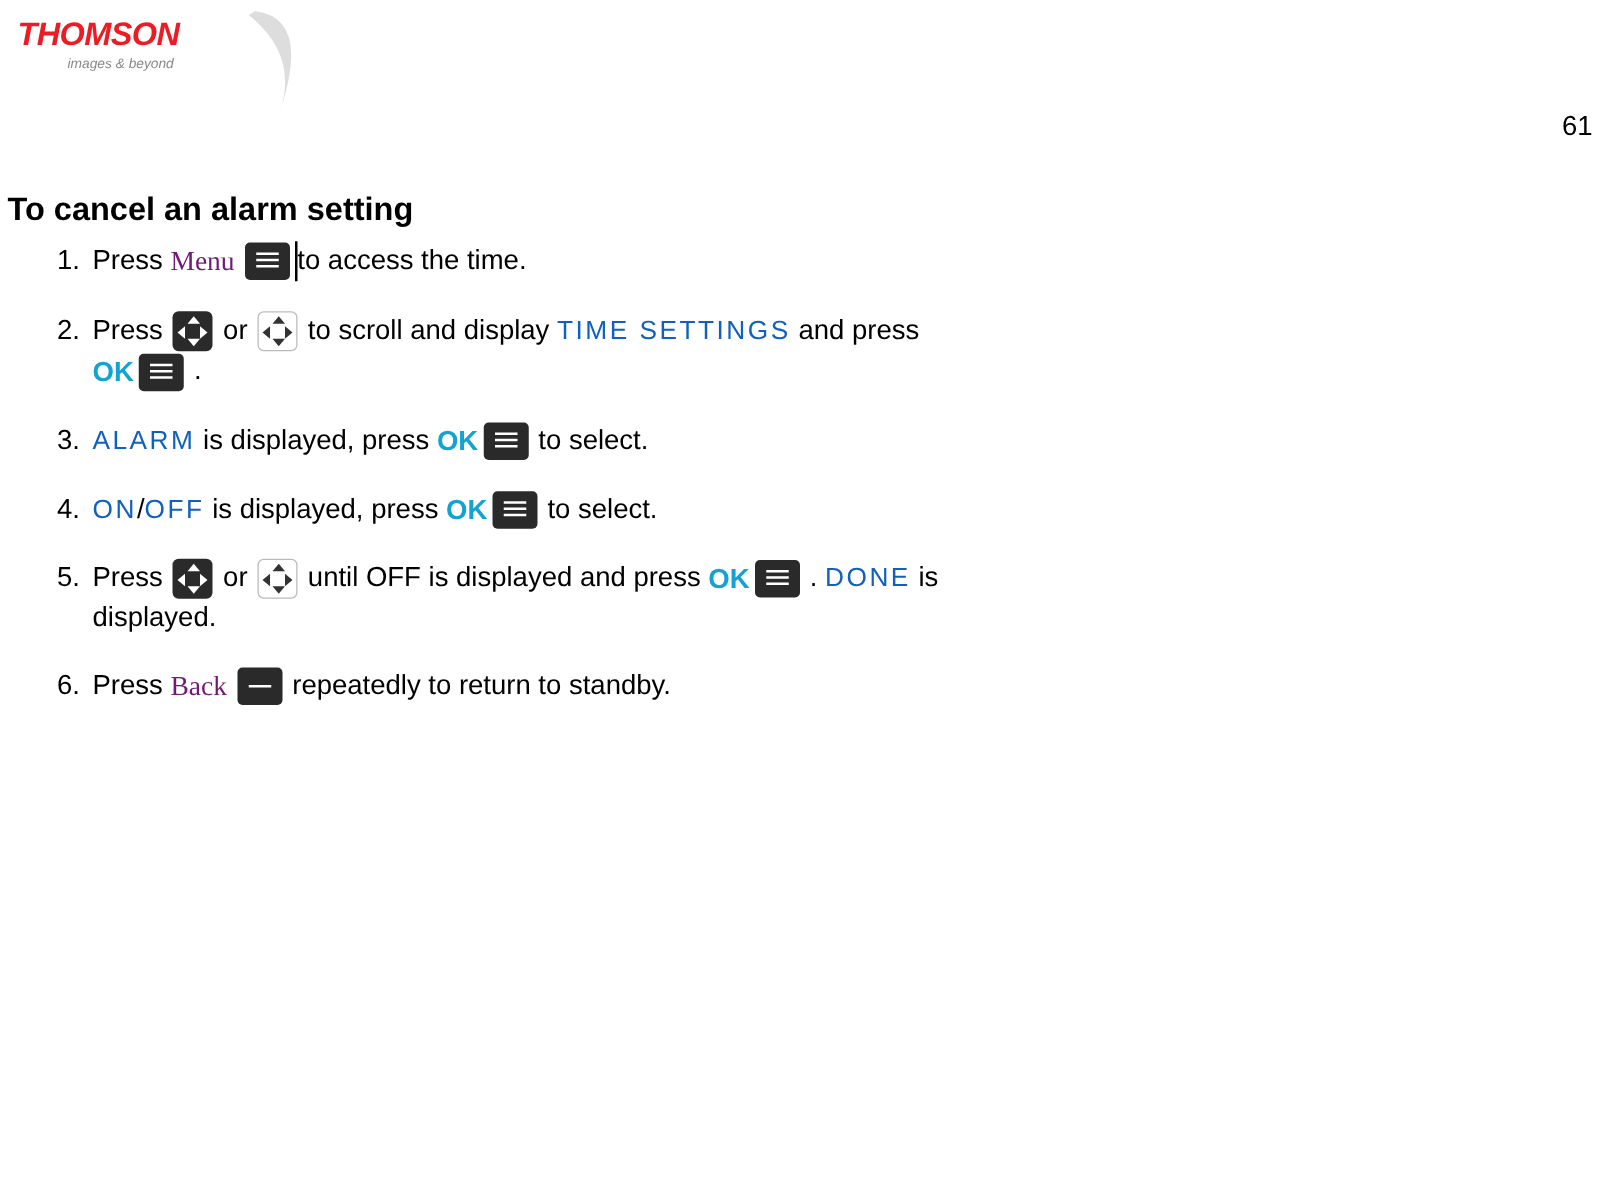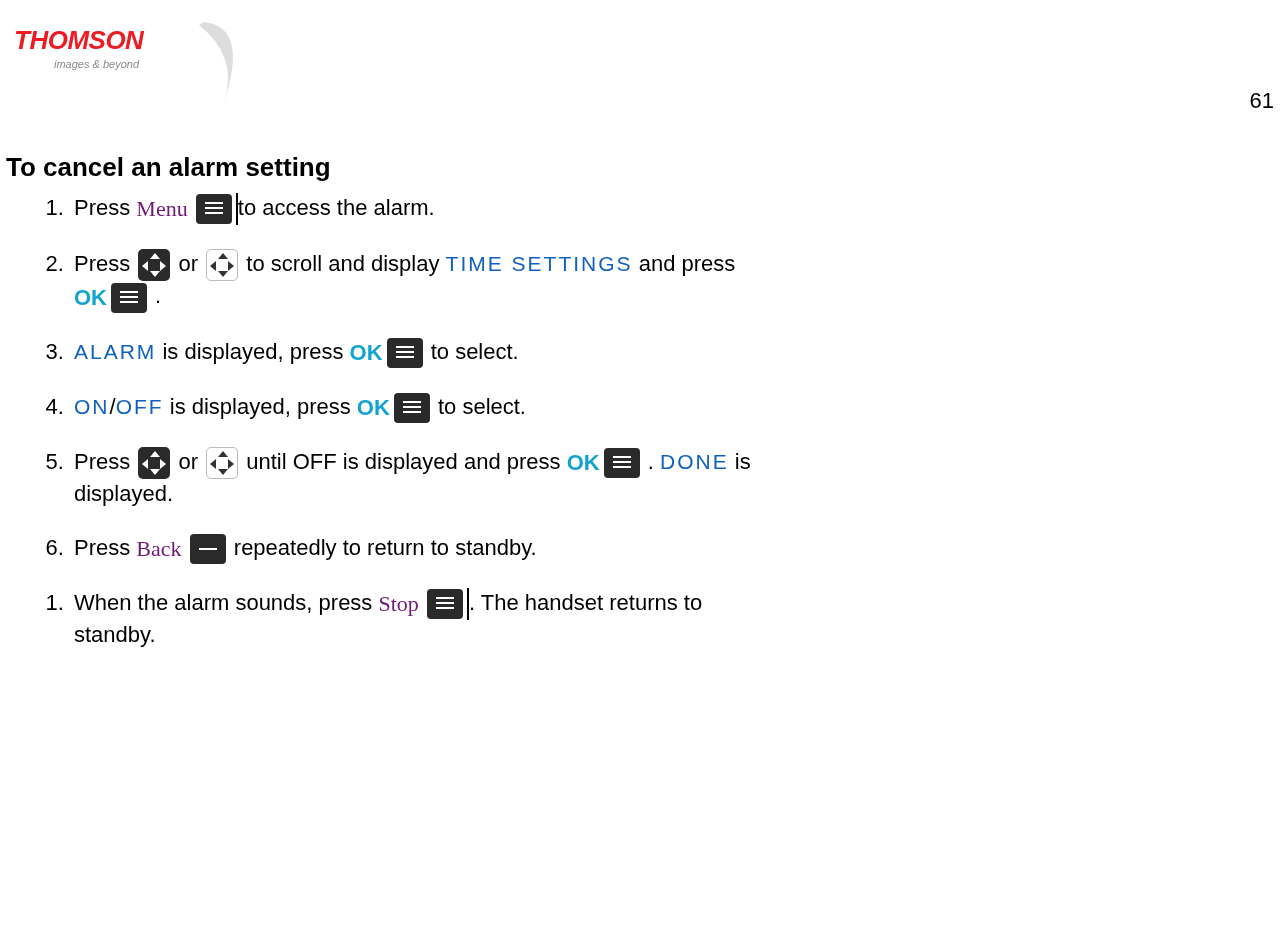--- a/index.html
+++ b/index.html
@@ -5,21 +5,21 @@
     * { margin: 0; padding: 0; box-sizing: border-box; }
     body {
       font-family: Arial, Helvetica, sans-serif;
       width: 1280px;
       height: 942px;
       background: #fff;
       position: relative;
     }
     .logo {
       position: absolute;
-      top: 25px;
+      top: 12px;
       left: 14px;
       width: 220px;
       height: 80px;
     }
     .logo-brand {
       font-family: Arial, sans-serif;
       font-weight: bold;
       font-size: 26px;
       font-style: italic;
       color: #ed1c24;
@@ -185,21 +185,21 @@
 
 <div class="page-number">61</div>
 
 <div class="content">
 
   <h2>To cancel an alarm setting</h2>
 
   <ol>
     <li>
       <span>Press </span><span class="ui-label">Menu</span>
-      <span class="btn-icon menu"></span><span class="cursor-bar"></span><span>to access the alarm.</span>
+      <span class="btn-icon menu"></span><span class="cursor-bar"></span><span>to access the time.</span>
     </li>
     <li>
       <span>Press </span><span class="nav-icon"><span class="l"></span><span class="r"></span></span><span> or </span><span class="nav-icon light"><span class="l"></span><span class="r"></span></span><span> to scroll and display </span><span class="blue-word">TIME SETTINGS</span><span> and press</span><br>
       <span class="ok-text">OK</span><span class="btn-icon menu"></span><span> .</span>
     </li>
     <li>
       <span class="blue-word">ALARM</span><span> is displayed, press </span><span class="ok-text">OK</span><span class="btn-icon menu"></span><span> to select.</span>
     </li>
     <li>
       <span class="blue-word">ON</span><span>/</span><span class="blue-word">OFF</span><span> is displayed, press </span><span class="ok-text">OK</span><span class="btn-icon menu"></span><span> to select.</span>
@@ -208,20 +208,14 @@
       <span>Press </span><span class="nav-icon"><span class="l"></span><span class="r"></span></span><span> or </span><span class="nav-icon light"><span class="l"></span><span class="r"></span></span><span> until OFF is displayed and press</span>
       <span class="ok-text">OK</span><span class="btn-icon menu"></span><span> .  </span><span class="blue-word">DONE</span><span> is displayed.</span>
     </li>
     <li>
       <span>Press </span><span class="ui-label">Back</span>
       <span class="btn-icon back"></span><span> repeatedly to return to standby.</span>
     </li>
   </ol>
 
 
-  <ol>
-    <li>
-      <span>When the alarm sounds, press </span><span class="ui-label">Stop</span>
-      <span class="btn-icon menu"></span><span class="cursor-bar"></span><span>.  The handset returns to standby.</span>
-    </li>
-  </ol>
 
 </div>
 
 </body></html>

